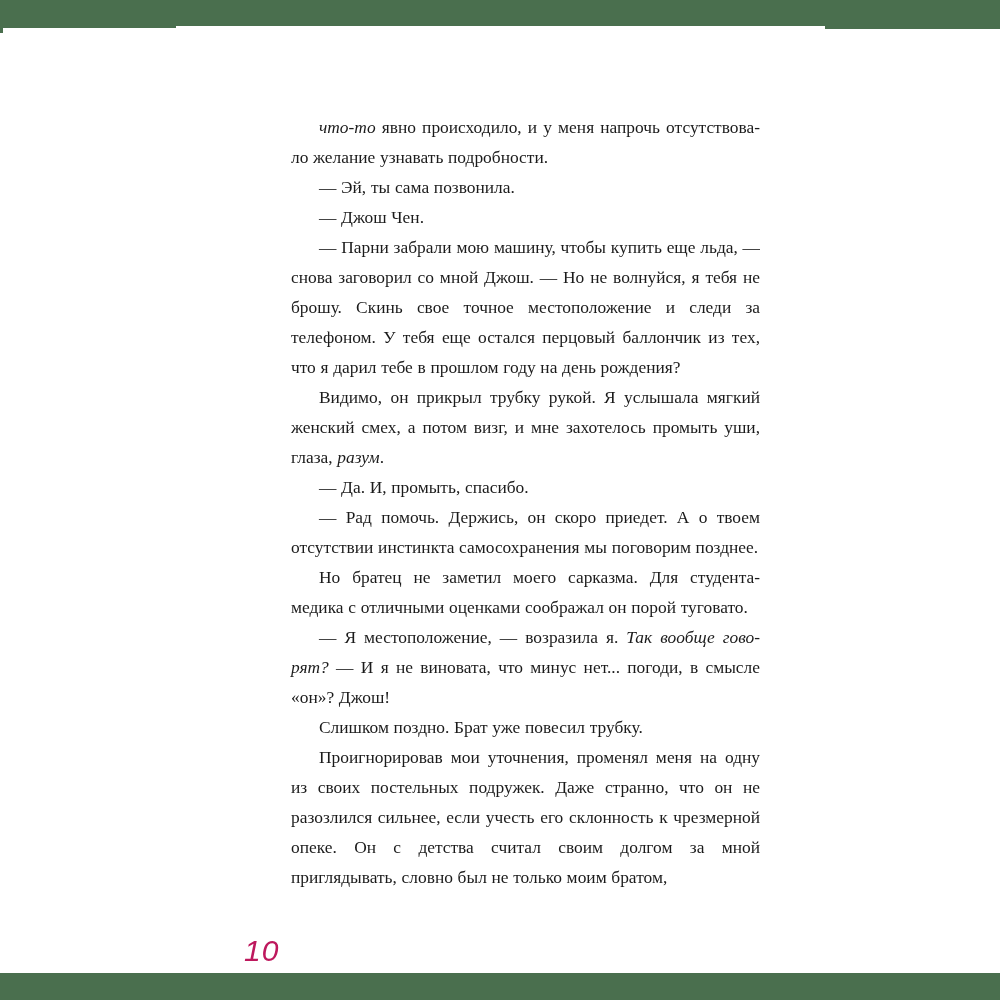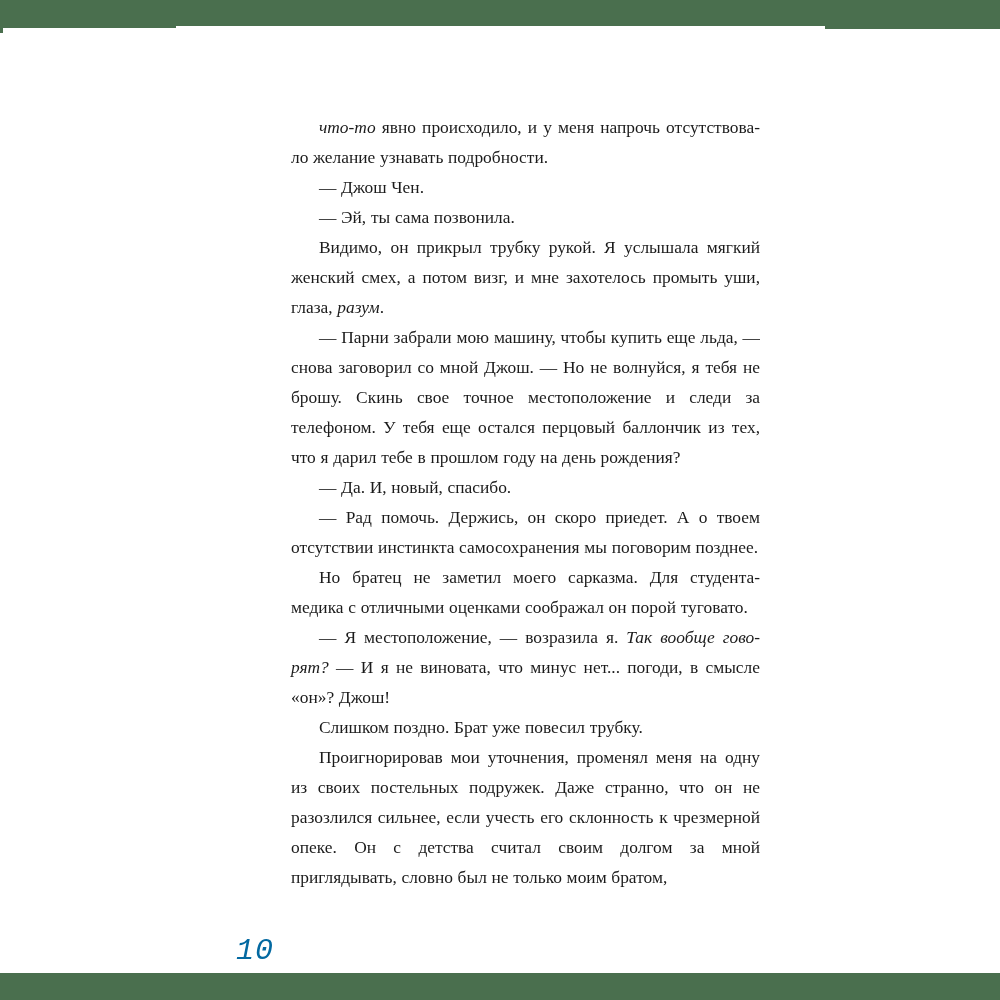--- a/index.html
+++ b/index.html
@@ -48,46 +48,46 @@
     text-indent: 28px;
   }
   .para em, .para i {
     font-style: italic;
     margin-top: 8px;
   }
 
   
   #folio {
     position: absolute;
-    left: 236px;
+    left: 244px;
     top: 936px;
-    font-family: Liberation Mono, monospace;
+    font-family: Liberation Sans, sans-serif;
     font-style: italic;
     font-size: 30px;
-    color: #0369a1;
+    color: #be185d;
     letter-spacing: 1px;
     line-height: 1;
   }
 </style>
 </head>
 <body>
 
 <div class="band" id="band-top-left" style="background: rgb(74, 111, 78);"></div>
 <div class="band" id="band-top-right" style="background: rgb(74, 111, 78);"></div>
 <div class="band" id="band-top-far" style="background: rgb(74, 111, 78);"></div>
 <div class="band" id="band-left-edge" style="background: rgb(74, 111, 78);"></div>
 <div class="band" id="band-bottom" style="background: rgb(74, 111, 78);"></div>
 
 <main id="page" style="color: rgb(27, 27, 27);">
     <p class="para"><em>что-то</em><span> явно происходило, и у меня напрочь отсутствова­ло желание узнавать подробности.</span></p>
+    <p class="para dialogue"><span>— Эй, ты сама позвонила.</span></p>
     <p class="para dialogue"><span>— Джош Чен.</span></p>
-    <p class="para dialogue"><span>— Эй, ты сама позвонила.</span></p>
+    <p class="para dialogue"><span>— Парни забрали мою машину, чтобы купить еще льда, — снова заговорил со мной Джош. — Но не волнуй­ся, я тебя не брошу. Скинь свое точное местоположение и следи за телефоном. У тебя еще остался перцовый бал­лончик из тех, что я дарил тебе в прошлом году на день рождения?</span></p>
     <p class="para"><span>Видимо, он прикрыл трубку рукой. Я услышала мягкий женский смех, а потом визг, и мне захотелось промыть уши, глаза, </span><em>разум</em><span>.</span></p>
-    <p class="para dialogue"><span>— Парни забрали мою машину, чтобы купить еще льда, — снова заговорил со мной Джош. — Но не волнуй­ся, я тебя не брошу. Скинь свое точное местоположение и следи за телефоном. У тебя еще остался перцовый бал­лончик из тех, что я дарил тебе в прошлом году на день рождения?</span></p>
-    <p class="para dialogue"><span>— Да. И, новый, спасибо.</span></p>
+    <p class="para dialogue"><span>— Да. И, промыть, спасибо.</span></p>
     <p class="para dialogue"><span>— Рад помочь. Держись, он скоро приедет. А о твоем отсутствии инстинкта самосохранения мы поговорим позднее.</span></p>
     <p class="para"><span>Но братец не заметил моего сарказма. Для студента-медика с отличными оценками соображал он порой туго­вато.</span></p>
     <p class="para dialogue"><span>— Я местоположение, — возразила я. </span><em>Так вообще гово­рят?</em><span> — И я не виновата, что минус нет... погоди, в смысле «он»? Джош!</span></p>
     <p class="para"><span>Слишком поздно. Брат уже повесил трубку.</span></p>
     <p class="para"><span>Проигнорировав мои уточнения, променял меня на одну из своих постельных подружек. Даже странно, что он не разозлился сильнее, если учесть его склонность к чрезмерной опеке. Он с детства считал своим долгом за мной приглядывать, словно был не только моим братом,</span></p>
   </main>
 
 <div id="folio">10</div>
 
 </body></html>

